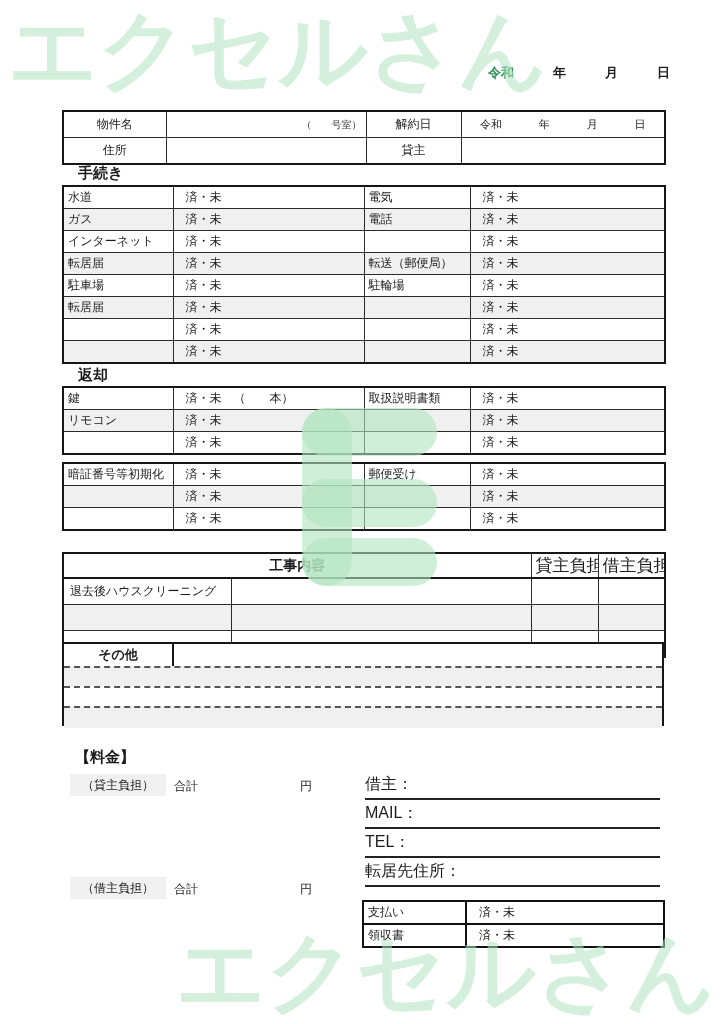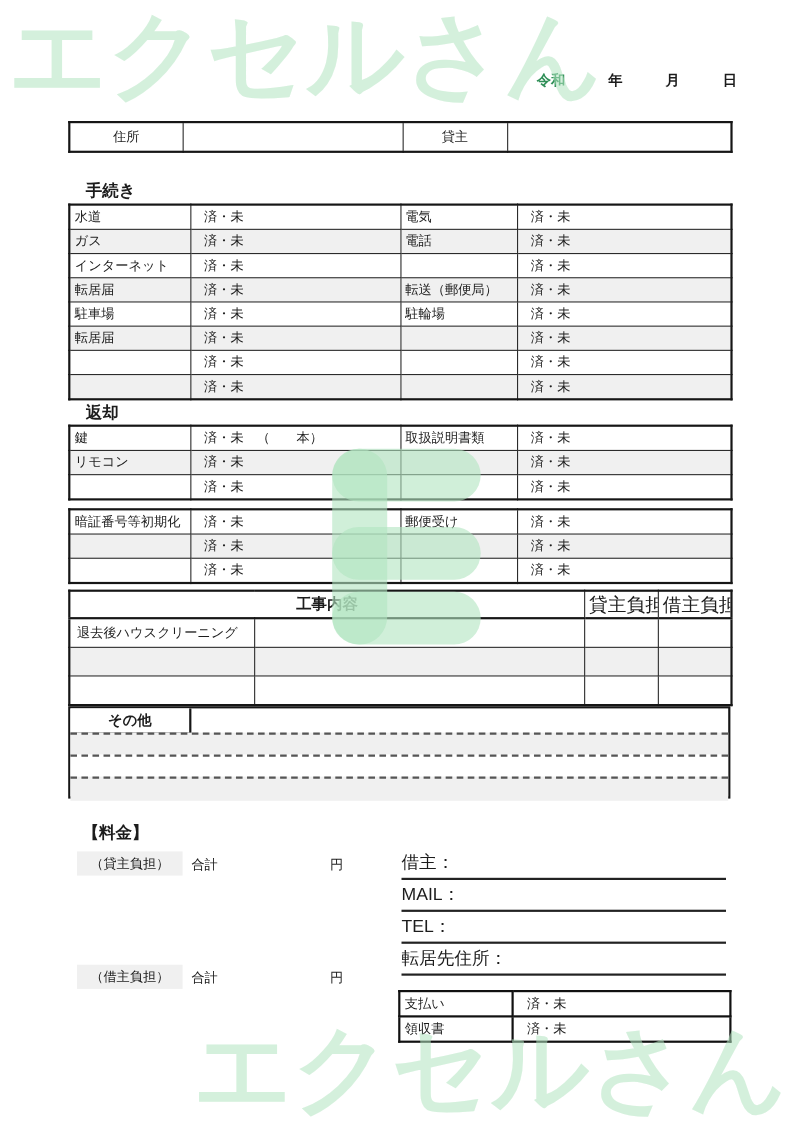--- a/index.html
+++ b/index.html
@@ -37,21 +37,21 @@
   .info-tbl .dcell{padding:0;}
   .dspread{display:flex;justify-content:space-around;font-size:11px;color:#222;}
 
   .check td.lab{padding-left:4px;}
   .check td.val{padding-left:12px;}
   .check tr:nth-child(even){background:#f0f0f0;}
   .proc-tbl{top:185px;}
   .ret-tbl{top:386px;}
   .reset-tbl{top:462px;}
 
-  .cons-tbl{top:536px;}
+  .cons-tbl{top:552px;}
   .cons-tbl th{font-size:14px;font-weight:bold;text-align:center;border-bottom:2px solid #161616;}
   .cons-tbl th.small{font-size:17px;font-weight:normal;}
   .cons-tbl td{height:25px;}
   .cons-tbl tr.g{background:#f0f0f0;}
   .cons-tbl td.lab{padding-left:6px;}
 
   
   .others{position:absolute;left:62px;top:642px;width:602px;height:84px;
           border:2px solid #161616;box-sizing:border-box;background:#fff;}
   .others .label-cell{position:absolute;left:0;top:0;width:108px;height:22px;
@@ -97,20 +97,33 @@
 
   <div class="tbl info-tbl">
     <table>
       <colgroup>
           <col style="width:103px">
           <col style="width:200px">
           <col style="width:95px">
           <col style="width:204px">
         </colgroup>
       <tbody>
+          <tr>
+        <td class="lab">物件名</td>
+        <td class="room">（　　号室）</td>
+        <td class="lab">解約日</td>
+        <td class="dcell">
+          <div class="dspread">
+            <span>令和</span>
+            <span>年</span>
+            <span>月</span>
+            <span>日</span>
+          </div>
+        </td>
+      </tr>
       <tr>
         <td class="lab">住所</td>
         <td></td>
         <td class="lab">貸主</td>
         <td></td>
       </tr>
     </tbody>
       </table>
   </div>
 

